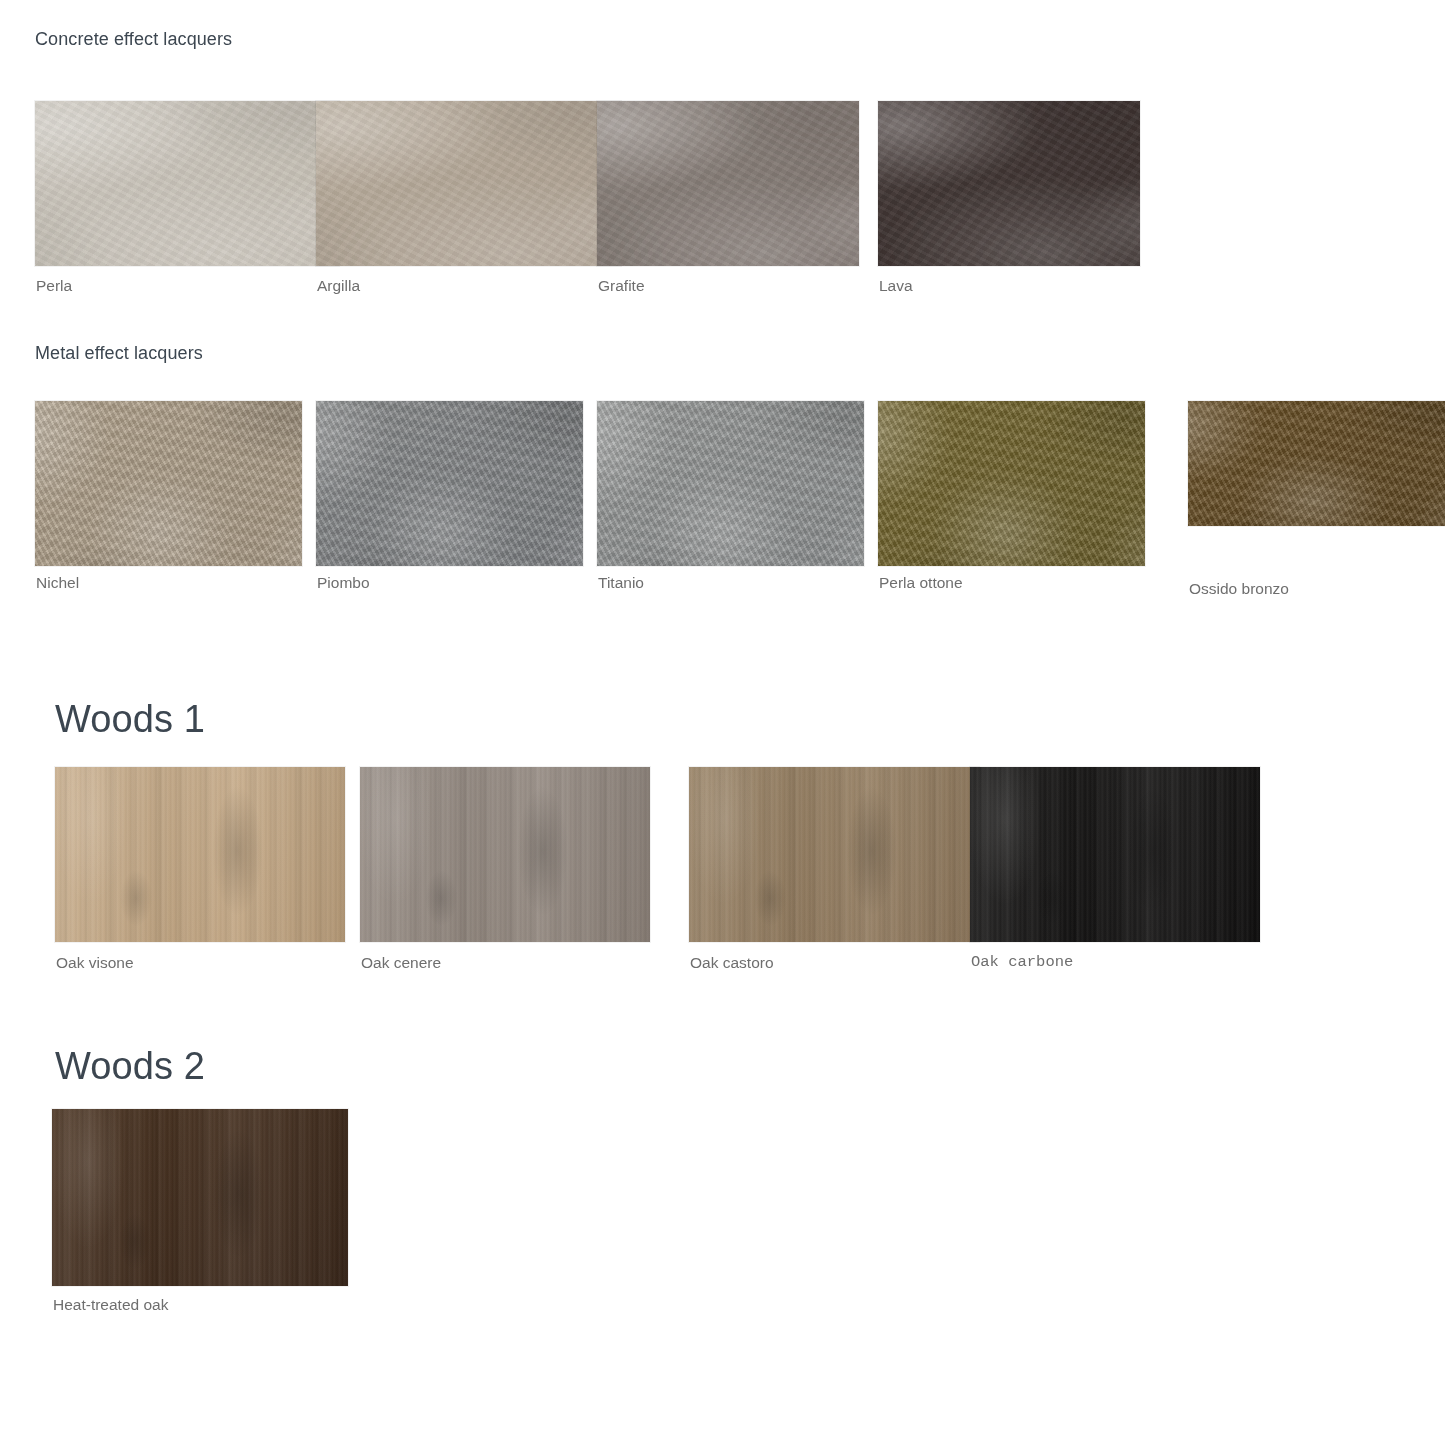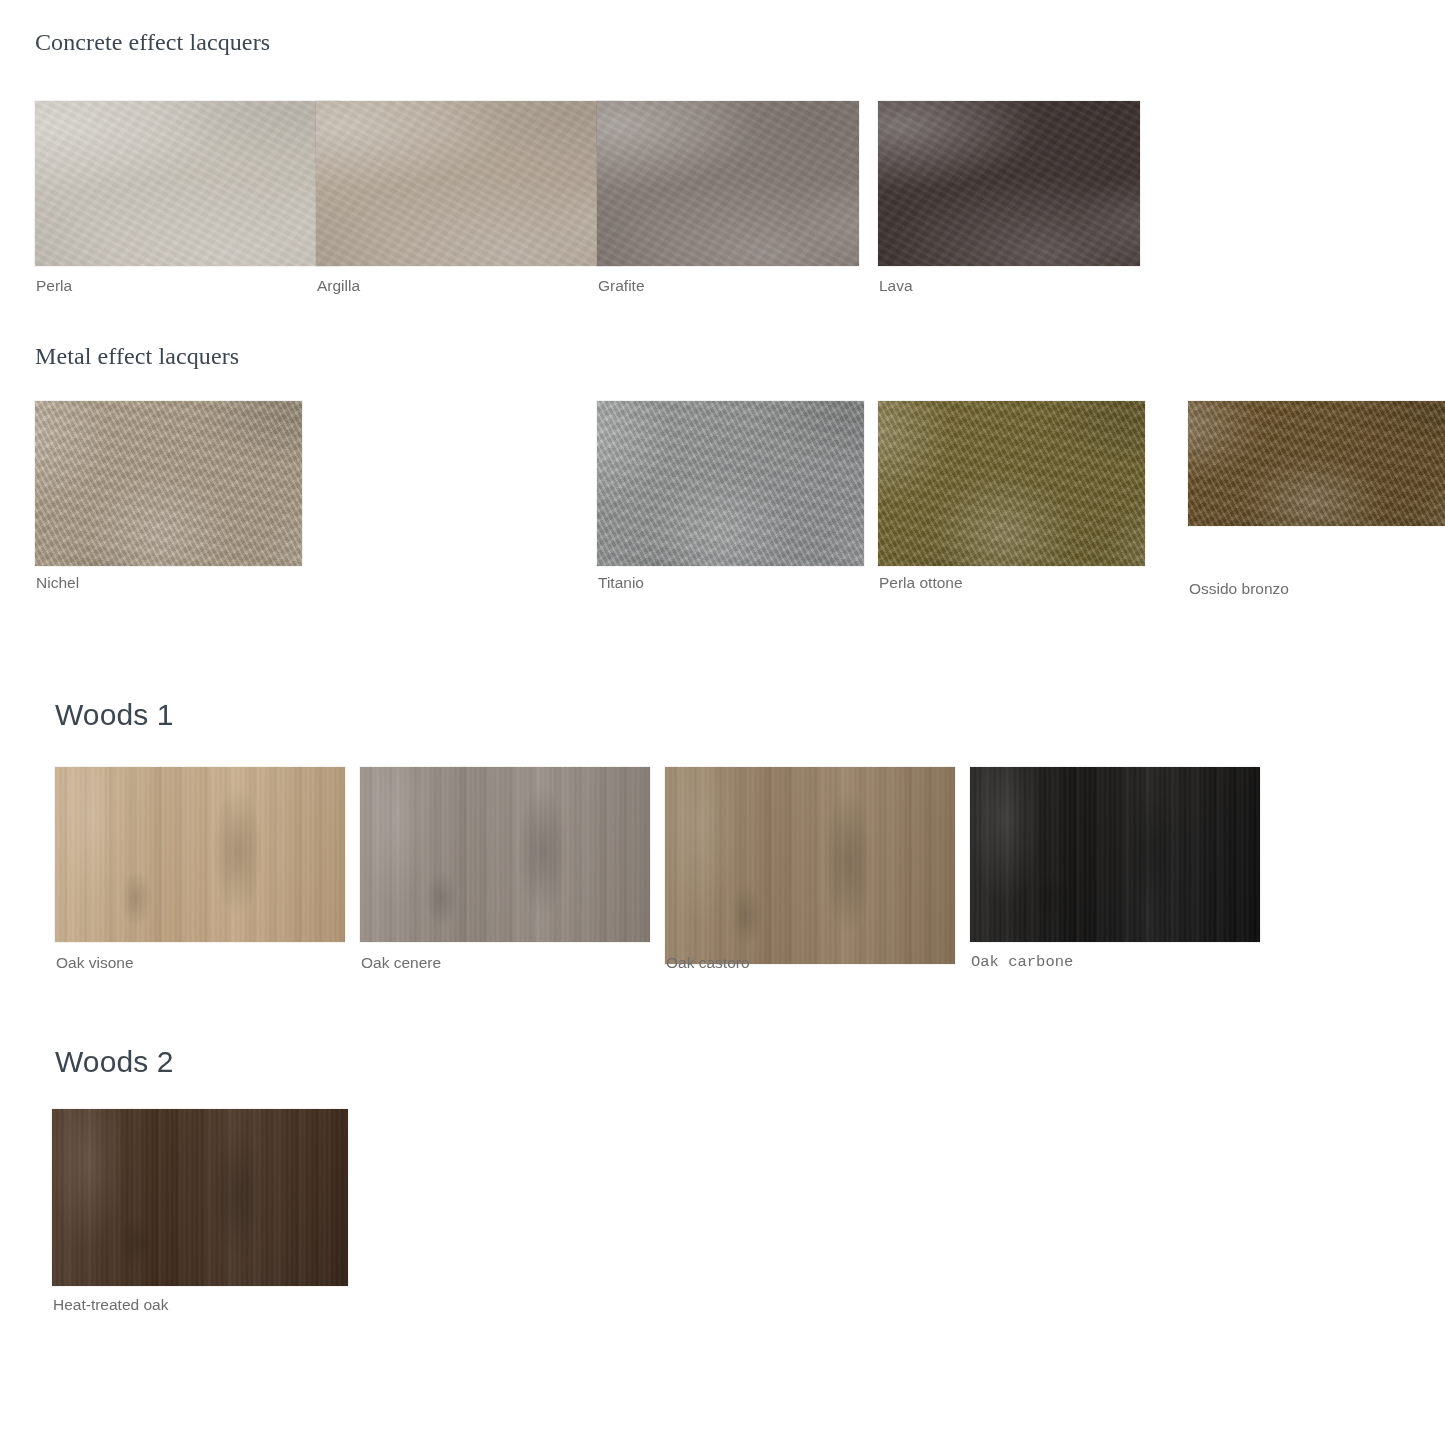--- a/index.html
+++ b/index.html
@@ -25,22 +25,22 @@
 
   
   .section-heading {
     position: absolute;
     color: #3c4650;
     font-weight: 400;
     letter-spacing: 0.1px;
     white-space: nowrap;
     line-height: 1;
   }
-  .heading-lacquer { font-size: 24px; font-family: Liberation Serif, serif; }
-  .heading-wood    { font-size: 30px; }
+  .heading-lacquer { font-size: 18px; }
+  .heading-wood    { font-size: 38px; }
 
   
   .swatch-row {
     position: absolute;
   }
   .swatch {
     position: absolute;
     top: 0;
   }
   .swatch-chip {
@@ -164,20 +164,24 @@
         <div class="swatch-chip tex-concrete" style="background: linear-gradient(145deg, rgb(69, 58, 56) 0%, rgb(58, 48, 46) 100%);"></div>
         <div class="swatch-label" style="top: 177px; color: rgb(110, 110, 110);">Lava</div>
       </div>
     </div>
     <div class="section-heading heading-lacquer" style="left: 35px; top: 344px; color: rgb(60, 70, 80);">Metal effect lacquers</div>
     <div class="swatch-row" style="left: 35px; top: 401px; width: 1391px; height: 205px;">
       <div class="swatch" style="left: 0px; width: 267px; height: 165px;">
         <div class="swatch-chip tex-metal" style="background: linear-gradient(145deg, rgb(181, 166, 144) 0%, rgb(169, 154, 133) 100%);"></div>
         <div class="swatch-label" style="top: 174px; color: rgb(110, 110, 110);">Nichel</div>
       </div>
+      <div class="swatch" style="left: 281px; width: 267px; height: 165px;">
+        <div class="swatch-chip tex-metal" style="background: linear-gradient(145deg, rgb(139, 141, 142) 0%, rgb(126, 129, 132) 100%);"></div>
+        <div class="swatch-label" style="top: 174px; color: rgb(110, 110, 110);">Piombo</div>
+      </div>
       <div class="swatch" style="left: 562px; width: 267px; height: 165px;">
         <div class="swatch-chip tex-metal" style="background: linear-gradient(145deg, rgb(155, 157, 156) 0%, rgb(141, 144, 145) 100%);"></div>
         <div class="swatch-label" style="top: 174px; color: rgb(110, 110, 110);">Titanio</div>
       </div>
       <div class="swatch" style="left: 843px; width: 267px; height: 165px;">
         <div class="swatch-chip tex-metal" style="background: linear-gradient(145deg, rgb(120, 106, 49) 0%, rgb(107, 95, 44) 100%);"></div>
         <div class="swatch-label" style="top: 174px; color: rgb(110, 110, 110);">Perla ottone</div>
       </div>
       <div class="swatch" style="left: 1153px; width: 267px; height: 125px;">
         <div class="swatch-chip tex-metal" style="background: linear-gradient(145deg, rgb(109, 83, 41) 0%, rgb(95, 72, 35) 100%);"></div>
@@ -187,21 +191,21 @@
     <div class="section-heading heading-wood" style="left: 55px; top: 700px; color: rgb(60, 70, 80);">Woods 1</div>
     <div class="swatch-row" style="left: 55px; top: 767px; width: 1205px; height: 215px;">
       <div class="swatch" style="left: 0px; width: 290px; height: 175px;">
         <div class="swatch-chip tex-wood" style="background: linear-gradient(145deg, rgb(203, 177, 144) 0%, rgb(189, 160, 124) 100%);"></div>
         <div class="swatch-label" style="top: 188px; color: rgb(110, 110, 110);">Oak visone</div>
       </div>
       <div class="swatch" style="left: 305px; width: 290px; height: 175px;">
         <div class="swatch-chip tex-wood" style="background: linear-gradient(145deg, rgb(154, 144, 136) 0%, rgb(141, 130, 121) 100%);"></div>
         <div class="swatch-label" style="top: 188px; color: rgb(110, 110, 110);">Oak cenere</div>
       </div>
-      <div class="swatch" style="left: 610px; width: 290px; height: 197px;">
+      <div class="swatch" style="left: 634px; width: 290px; height: 175px;">
         <div class="swatch-chip tex-wood" style="background: linear-gradient(145deg, rgb(155, 133, 104) 0%, rgb(141, 118, 90) 100%);"></div>
         <div class="swatch-label" style="top: 188px; color: rgb(110, 110, 110);">Oak castoro</div>
       </div>
       <div class="swatch" style="left: 915px; width: 290px; height: 175px; font-family: Liberation Mono, monospace;">
         <div class="swatch-chip tex-wood" style="background: linear-gradient(145deg, rgb(27, 26, 25) 0%, rgb(16, 15, 15) 100%);"></div>
         <div class="swatch-label" style="top: 188px; color: rgb(110, 110, 110);">Oak carbone</div>
       </div>
     </div>
     <div class="section-heading heading-wood" style="left: 55px; top: 1047px; color: rgb(60, 70, 80);">Woods 2</div>
     <div class="swatch-row" style="left: 52px; top: 1109px; width: 296px; height: 217px;">

